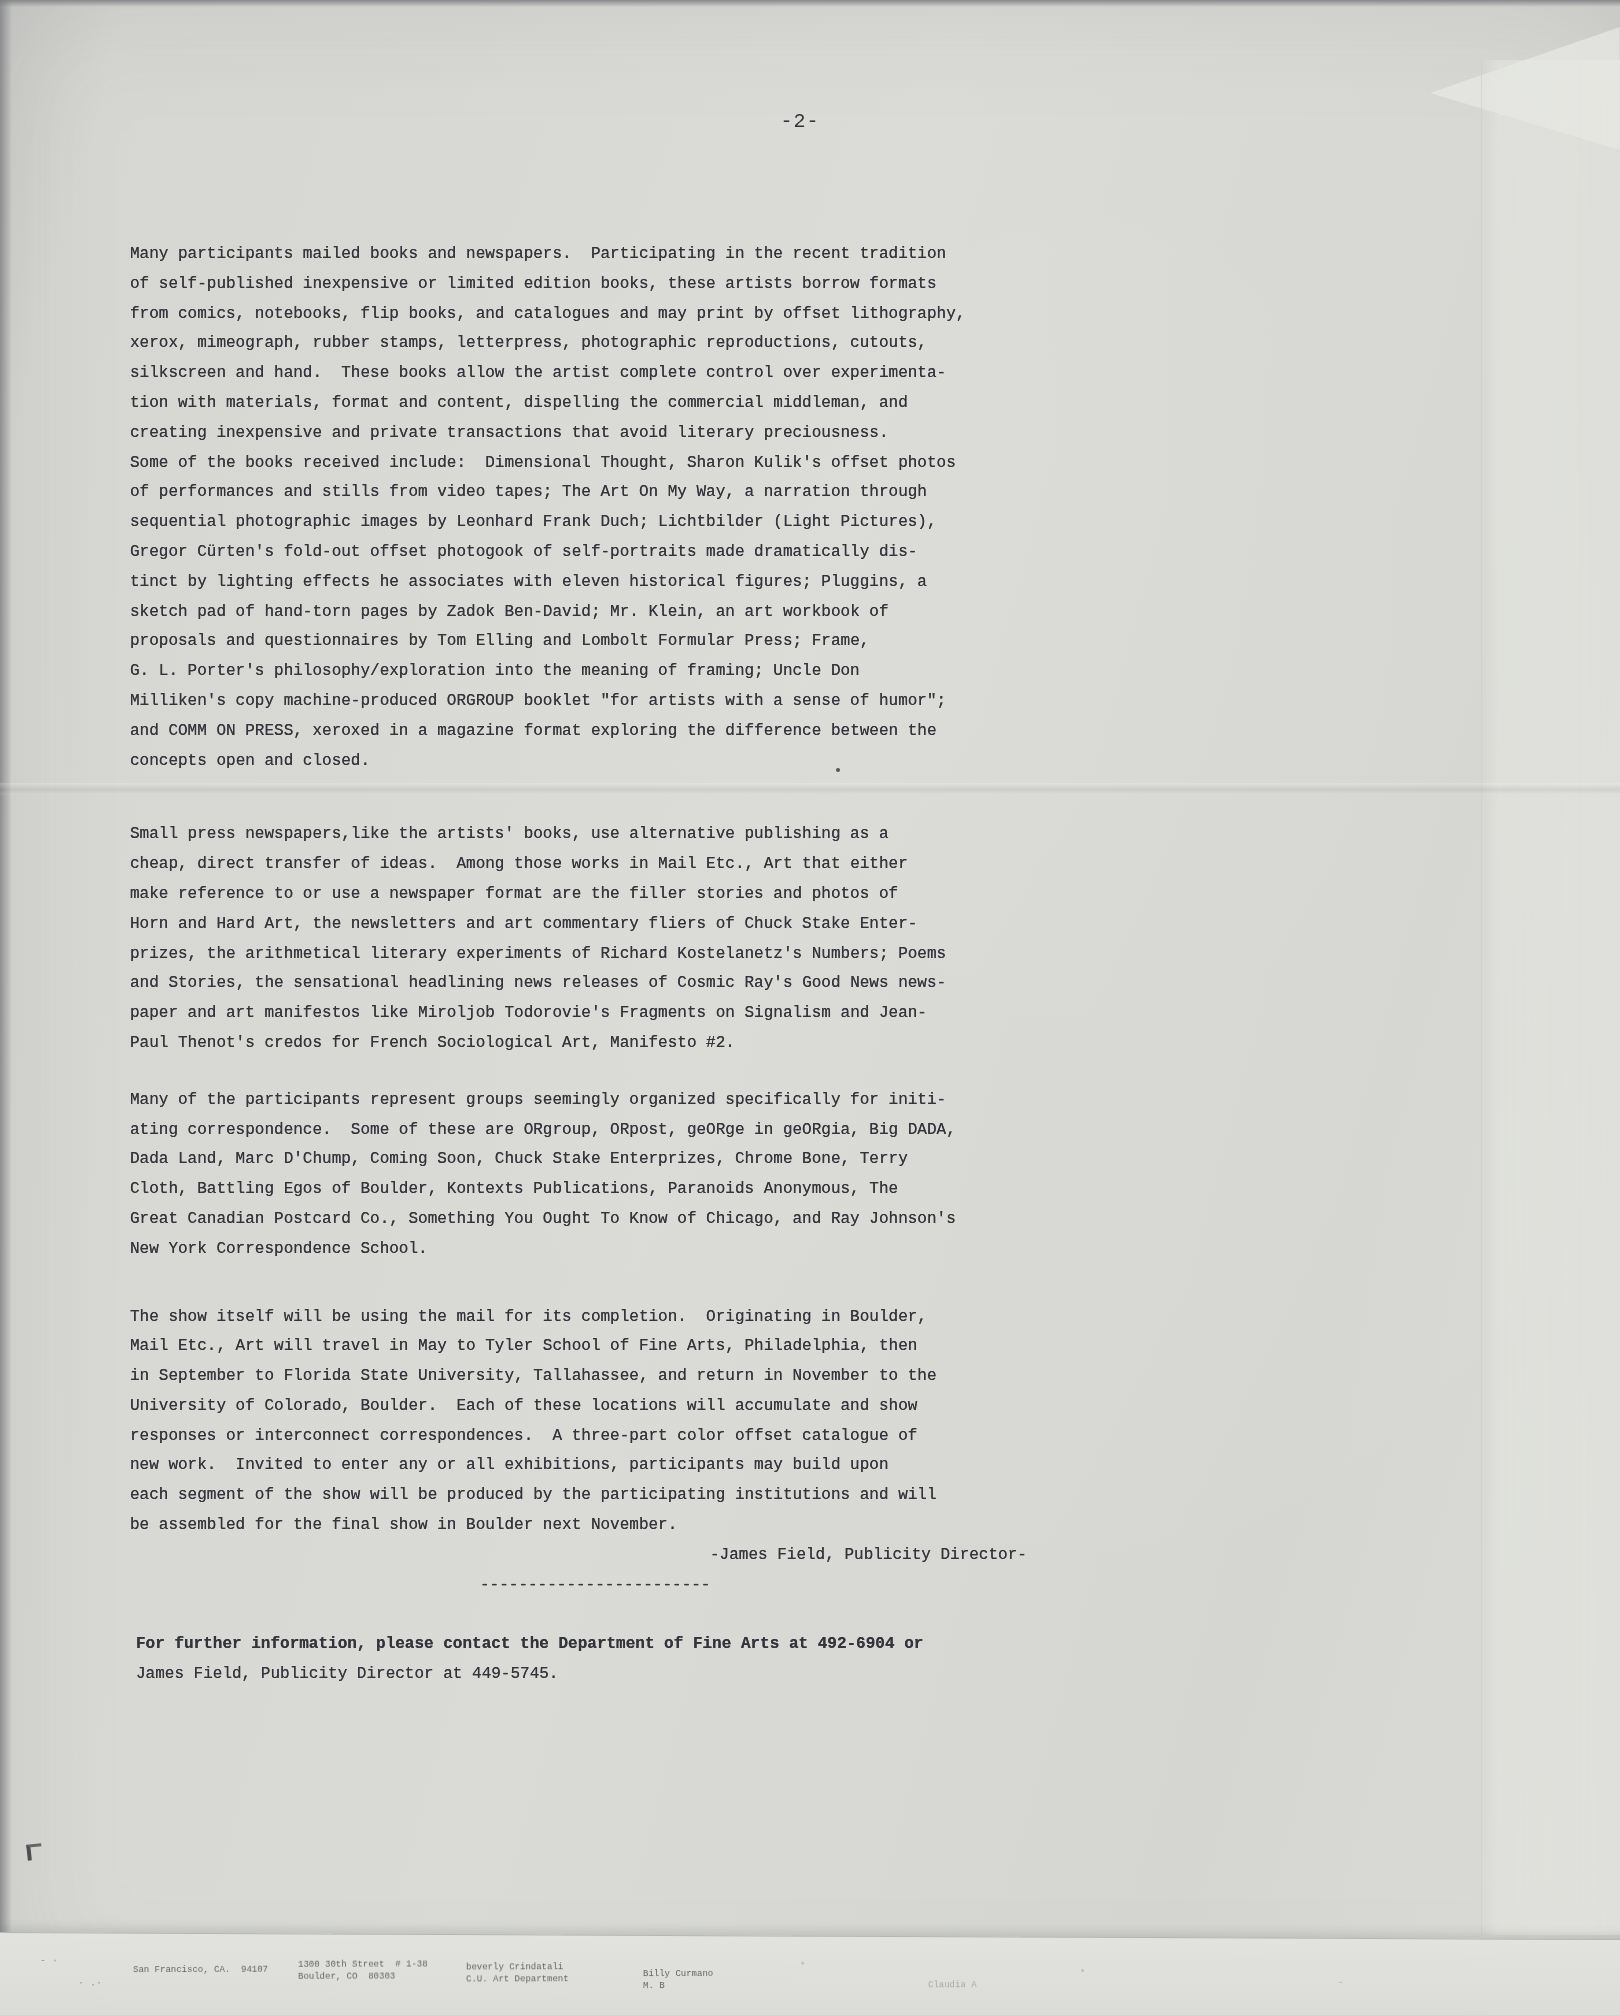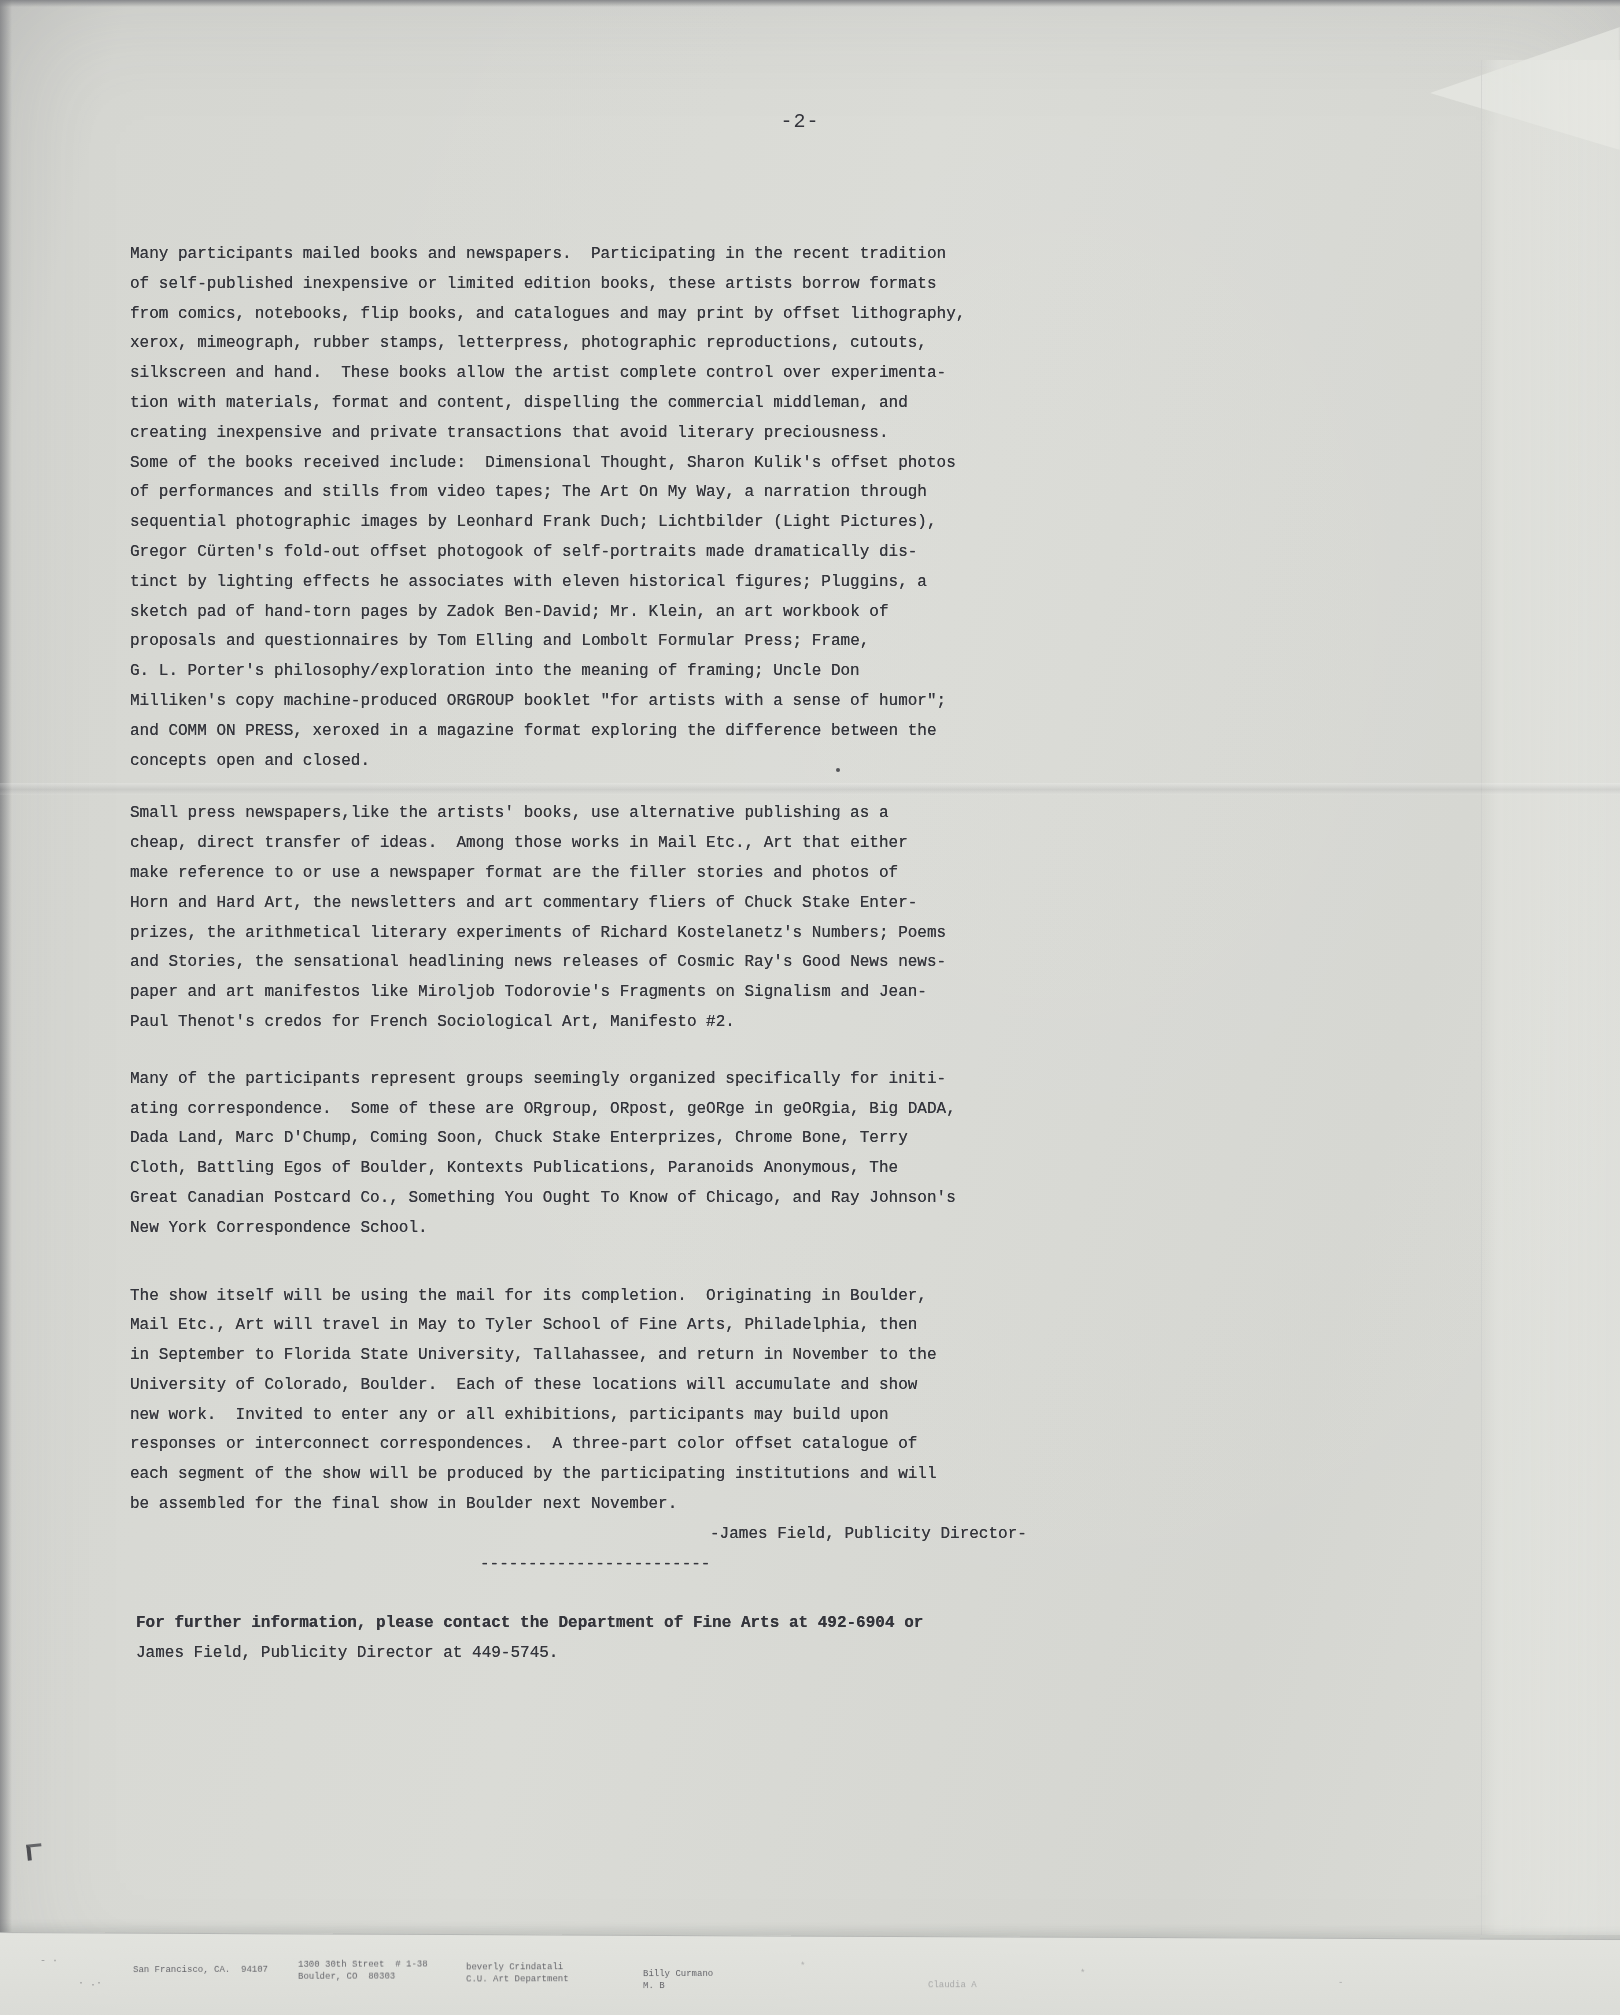--- a/index.html
+++ b/index.html
@@ -78,21 +78,21 @@
       <div class="line"><span>sequential photographic images by Leonhard Frank Duch; </span><span class="u">Lichtbilder</span><span> (Light Pictures),</span></div>
       <div class="line"><span>Gregor Cürten's fold-out offset photogook of self-portraits made dramatically dis-</span></div>
       <div class="line"><span>tinct by lighting effects he associates with eleven historical figures; </span><span class="u">Pluggins</span><span>, a</span></div>
       <div class="line"><span>sketch pad of hand-torn pages by Zadok Ben-David; </span><span class="u">Mr. Klein</span><span>, an art workbook of</span></div>
       <div class="line"><span>proposals and questionnaires by Tom Elling and Lombolt Formular Press; </span><span class="u">Frame</span><span>,</span></div>
       <div class="line"><span>G. L. Porter's philosophy/exploration into the meaning of framing; Uncle Don</span></div>
       <div class="line"><span>Milliken's copy machine-produced ORGROUP booklet "for artists with a sense of humor";</span></div>
       <div class="line"><span>and </span><span class="u">COMM ON PRESS</span><span>, xeroxed in a magazine format exploring the difference between the</span></div>
       <div class="line"><span>concepts </span><span class="u">open</span><span> and </span><span class="u">closed</span><span>.</span></div>
     </div>
-    <div class="block" style="margin-top: 23px;">
+    <div class="block" style="margin-top: 44px;">
       <div class="line"><span>Small press newspapers,like the artists' books, use alternative publishing as a</span></div>
       <div class="line"><span>cheap, direct transfer of ideas.  Among those works in </span><span class="u">Mail Etc., Art</span><span> that either</span></div>
       <div class="line"><span>make reference to or use a newspaper format are the filler stories and photos of</span></div>
       <div class="line"><span>Horn and Hard Art, the newsletters and art commentary fliers of Chuck Stake Enter-</span></div>
       <div class="line"><span>prizes, the arithmetical literary experiments of Richard Kostelanetz's </span><span class="u">Numbers; Poems</span></div>
       <div class="line"><span class="u">and Stories</span><span>, the sensational headlining news releases of Cosmic Ray's </span><span class="u">Good News</span><span> news-</span></div>
       <div class="line"><span>paper and art manifestos like Miroljob Todorovie's </span><span class="u">Fragments on Signalism</span><span> and Jean-</span></div>
       <div class="line"><span>Paul Thenot's credos for French Sociological Art, </span><span class="u">Manifesto #2</span><span>.</span></div>
     </div>
     <div class="block" style="margin-top: 27px;">
@@ -101,22 +101,22 @@
       <div class="line"><span>Dada Land, Marc D'Chump, Coming Soon, Chuck Stake Enterprizes, Chrome Bone, Terry</span></div>
       <div class="line"><span>Cloth, Battling Egos of Boulder, Kontexts Publications, Paranoids Anonymous, The</span></div>
       <div class="line"><span>Great Canadian Postcard Co., Something You Ought To Know of Chicago, and Ray Johnson's</span></div>
       <div class="line"><span>New York Correspondence School.</span></div>
     </div>
     <div class="block" style="margin-top: 38px;">
       <div class="line"><span>The show itself will be using the mail for its completion.  Originating in Boulder,</span></div>
       <div class="line"><span class="u">Mail Etc., Art</span><span> will travel in May to Tyler School of Fine Arts, Philadelphia, then</span></div>
       <div class="line"><span>in September to Florida State University, Tallahassee, and return in November to the</span></div>
       <div class="line"><span>University of Colorado, Boulder.  Each of these locations will accumulate and show</span></div>
+      <div class="line"><span>responses or interconnect correspondences.  A three-part color offset catalogue of</span></div>
       <div class="line"><span>new work.  Invited to enter any or all exhibitions, participants may build upon</span></div>
-      <div class="line"><span>responses or interconnect correspondences.  A three-part color offset catalogue of</span></div>
       <div class="line"><span>each segment of the show will be produced by the participating institutions and will</span></div>
       <div class="line"><span>be assembled for the final show in Boulder next November.</span></div>
     </div>
     <div class="block">
       <div class="line" style="padding-left: 580px;"><span>-James Field, Publicity Director-</span></div>
     </div>
     <div class="block">
       <div class="line" style="padding-left: 350px;"><span>------------------------</span></div>
     </div>
     <div class="block" style="margin-top: 30px;">

